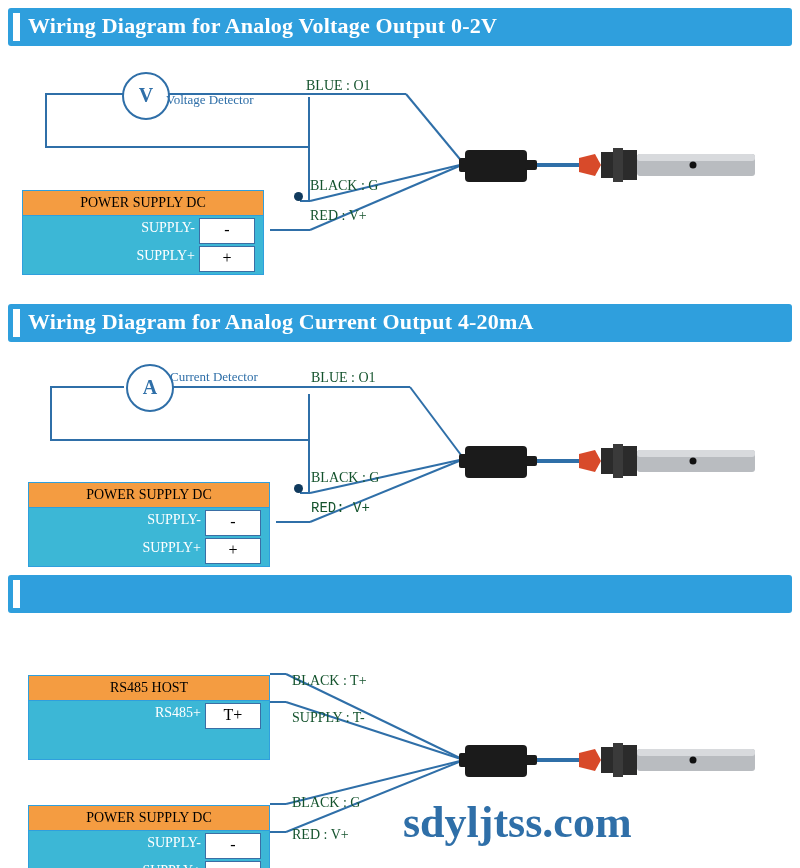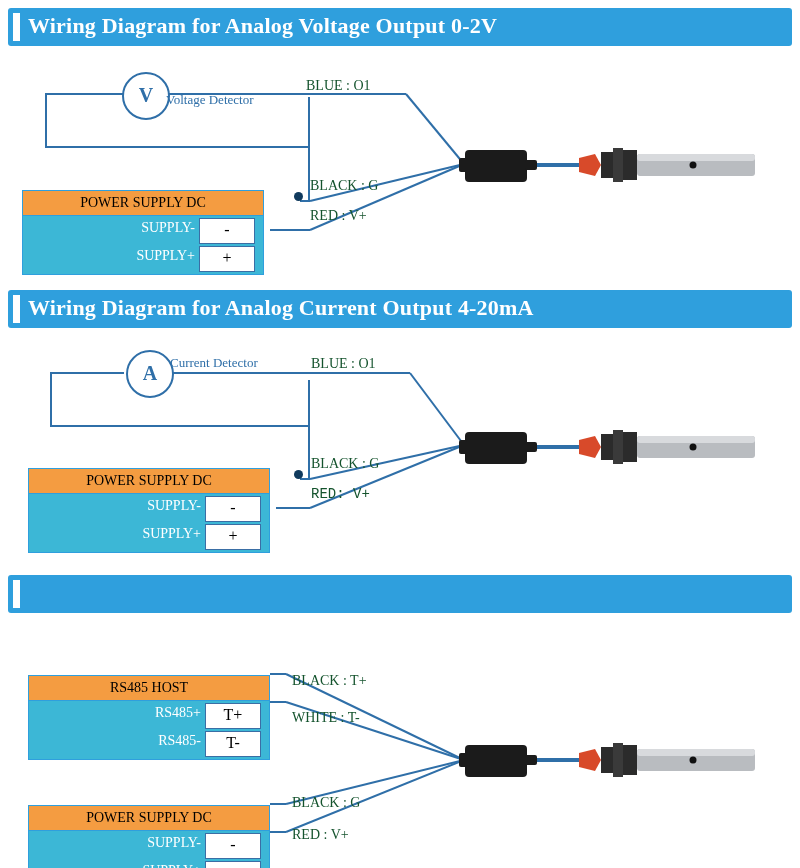--- a/index.html
+++ b/index.html
@@ -136,21 +136,21 @@
     <path d="M124 28 L140 24 L146 35 L140 46 L124 42 Z" fill="#d84a2a"></path>
     <rect x="146" y="22" width="12" height="26" fill="#2b2b2b"></rect>
     <rect x="158" y="18" width="10" height="34" fill="#3a3a3a"></rect>
     <rect x="168" y="20" width="14" height="30" fill="#2b2b2b"></rect>
     <rect x="182" y="24" width="118" height="22" rx="3" fill="#b9bcc0"></rect>
     <rect x="182" y="24" width="118" height="7" rx="3" fill="#d8dadd"></rect>
     <circle cx="238" cy="35" r="3.5" fill="#111"></circle>
   </svg>
 </div>
 
-<div class="section" style="top:290px;height:270px;">
+<div class="section" style="top:304px;height:270px;">
 
   <div class="banner" style="top:0;">
     <div class="bar"></div>
     <div class="btitle">Wiring Diagram for Analog Current Output 4-20mA</div>
   </div>
 
   <div class="wire" style="left:50px;top:82px;width:74px;height:2px;"></div>
   <div class="wire" style="left:50px;top:82px;width:2px;height:55px;"></div>
   <div class="wire" style="left:50px;top:135px;width:260px;height:2px;"></div>
   <div class="wire" style="left:308px;top:90px;width:2px;height:100px;"></div>
@@ -208,24 +208,20 @@
     <div class="bar"></div>
   </div>
 
   <div class="psu" style="left:28px;top:64px;width:242px;">
     <div class="head">RS485 HOST</div>
     <div class="body" style="height:58px;">
       <div class="row">
         <div class="rlabel">RS485+</div>
         <div class="term">T+</div>
       </div>
-      <div class="row">
-        <div class="rlabel">RS485-</div>
-        <div class="term">T-</div>
-      </div>
     </div>
   </div>
 
   <div class="psu" style="left:28px;top:194px;width:242px;">
     <div class="head">POWER SUPPLY DC</div>
     <div class="body" style="height:58px;">
       <div class="row">
         <div class="rlabel">SUPPLY-</div>
         <div class="term">-</div>
       </div>
@@ -241,31 +237,32 @@
     <polyline points="286,99 464,185" fill="none" stroke="#2f6fa8" stroke-width="2"></polyline>
     <line x1="270" y1="127" x2="286" y2="127" stroke="#2f6fa8" stroke-width="2"></line>
     <polyline points="286,127 464,185" fill="none" stroke="#2f6fa8" stroke-width="2"></polyline>
     <line x1="270" y1="229" x2="286" y2="229" stroke="#2f6fa8" stroke-width="2"></line>
     <polyline points="286,229 464,185" fill="none" stroke="#2f6fa8" stroke-width="2"></polyline>
     <line x1="270" y1="257" x2="286" y2="257" stroke="#2f6fa8" stroke-width="2"></line>
     <polyline points="286,257 464,185" fill="none" stroke="#2f6fa8" stroke-width="2"></polyline>
   </svg>
 
   <div class="wlabel" style="left:292px;top:98px;">BLACK : T+</div>
-  <div class="wlabel" style="left:292px;top:135px;">WHITE : T-</div>
+  <div class="wlabel" style="left:292px;top:135px;">SUPPLY : T-</div>
   <div class="wlabel" style="left:292px;top:220px;">BLACK : G</div>
   <div class="wlabel" style="left:292px;top:252px;">RED : V+</div>
 
   <svg class="sensor" style="left:455px;top:150px;width:330px;height:70px;" viewBox="0 0 330 70">
     <rect x="10" y="20" width="62" height="32" rx="4" fill="#1b1b1b"></rect>
     <rect x="4" y="28" width="8" height="14" rx="2" fill="#1b1b1b"></rect>
     <rect x="70" y="30" width="12" height="10" rx="2" fill="#1b1b1b"></rect>
     <rect x="82" y="33" width="42" height="4" fill="#2f6fa8"></rect>
     <path d="M124 28 L140 24 L146 35 L140 46 L124 42 Z" fill="#d84a2a"></path>
     <rect x="146" y="22" width="12" height="26" fill="#2b2b2b"></rect>
     <rect x="158" y="18" width="10" height="34" fill="#3a3a3a"></rect>
     <rect x="168" y="20" width="14" height="30" fill="#2b2b2b"></rect>
     <rect x="182" y="24" width="118" height="22" rx="3" fill="#b9bcc0"></rect>
     <rect x="182" y="24" width="118" height="7" rx="3" fill="#d8dadd"></rect>
     <circle cx="238" cy="35" r="3.5" fill="#111"></circle>
   </svg>
 
+  <div class="watermark" style="left:403px;top:222px;">sdyljtss.com</div>
 </div>
 
 </body></html>

